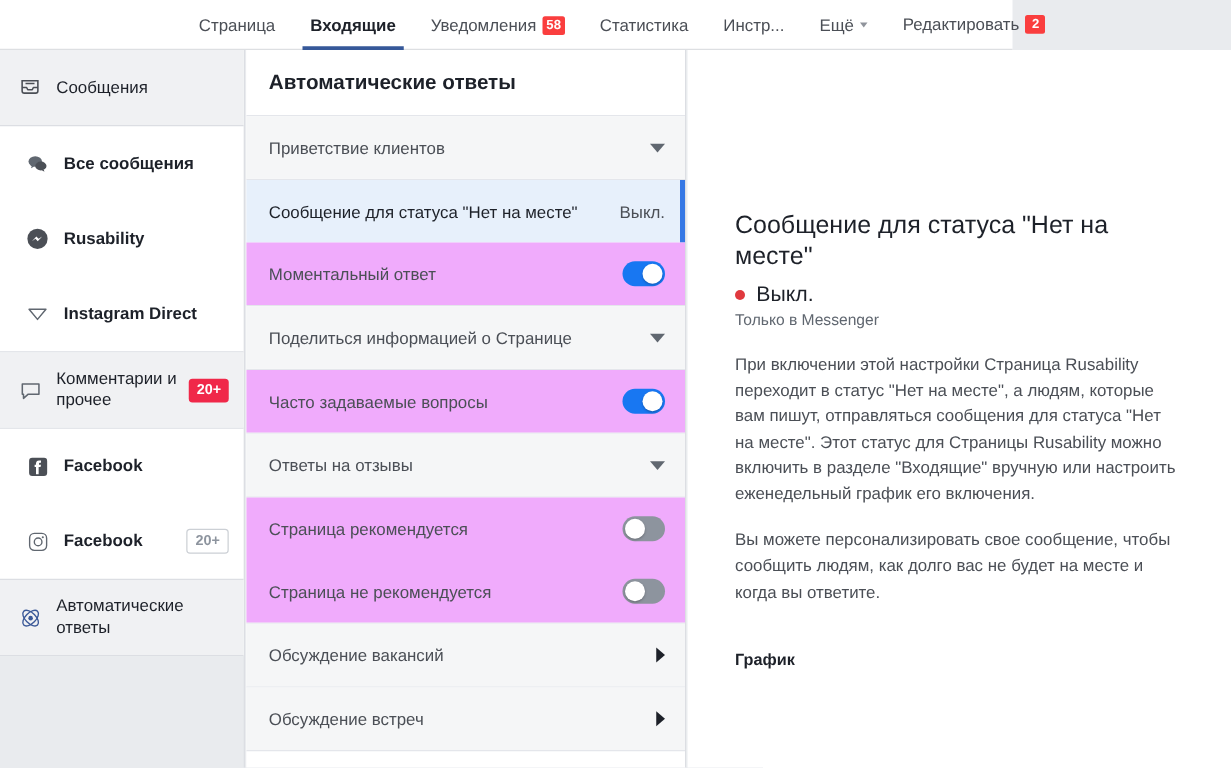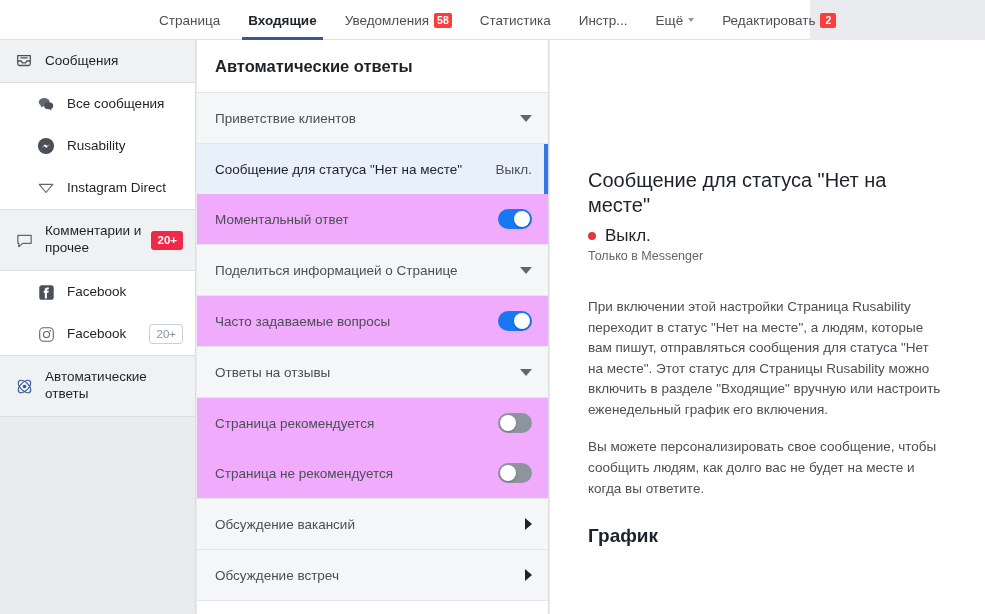--- a/index.html
+++ b/index.html
@@ -13,21 +13,21 @@
 
   
   #topnav {
     position: absolute; top: 0; left: 0;
     width: 810px; height: 40px;
     background: #ffffff;
     border-bottom: 1px solid #dddfe2;
     display: flex; align-items: stretch;
   }
   .nav-left { display: flex; align-items: stretch; margin-left: 145px; }
-  .nav-right { margin-left: auto; display: flex; padding-right: 18px; }
+  .nav-right { margin-left: auto; display: flex; align-items: center; padding-right: 18px; }
   .nav-item {
     display: flex; align-items: center; justify-content: center;
     padding: 0 14px; height: 40px;
     font-size: 13.5px; color: #4b4f56; white-space: nowrap;
     position: relative; cursor: pointer;
   }
   .nav-item.active { color: #1d2129; font-weight: bold; }
   .nav-item.active::after {
     content: ""; position: absolute; left: 8px; right: 8px; bottom: 0;
     height: 3px; background: #365899;
@@ -53,25 +53,25 @@
   #sidebar {
     position: absolute; top: 40px; left: 0;
     width: 196px; height: 574px;
     background: #e9ebee;
     border-right: 1px solid #dcdee3;
     overflow: hidden;
   }
   .side-group { background: #ffffff; }
   .side-item {
     display: flex; align-items: center;
-    height: 42px; padding: 0 12px 0 14px;
+    height: 60px; padding: 0 12px 0 14px;
     font-size: 13.5px; color: #1d2129;
     cursor: pointer; position: relative;
   }
-  .side-item.sub { padding-left: 36px; }
+  .side-item.sub { padding-left: 20px; font-weight: bold; }
   .side-item.shaded { background: #f0f1f3; }
   .side-item.tall { height: 60px; }
   .side-item .ic {
     width: 20px; height: 20px; margin-right: 11px;
     flex: 0 0 20px; display: flex; align-items: center; justify-content: center;
   }
   .side-label { flex: 1 1 auto; line-height: 1.25; }
   .side-sep { height: 1px; background: #dcdee3; }
   .badge-pill {
     display: inline-flex; align-items: center; justify-content: center;
@@ -164,28 +164,28 @@
     margin-bottom: 8px;
   }
   .r-status {
     display: flex; align-items: center;
     font-size: 17px; color: #1d2129; margin-bottom: 3px;
   }
   .r-dot {
     width: 8px; height: 8px; border-radius: 50%;
     background: #e0393e; margin-right: 9px; flex: 0 0 8px;
   }
-  .r-sub { font-size: 12.5px; color: #606770; margin-bottom: 34px; }
+  .r-sub { font-size: 12.5px; color: #606770; margin-bottom: 19px; }
   .r-para {
     font-size: 13.5px; color: #4b4f56;
     line-height: 1.52; margin-bottom: 17px;
   }
   .r-h2 {
-    font-size: 19px; font-weight: bold; color: #1d2129;
-    margin-top: 26px; margin-bottom: 12px;
+    font-size: 13px; font-weight: bold; color: #1d2129;
+    margin-top: 36px; margin-bottom: 12px;
   }
 </style>
 </head>
 <body>
 
 <div id="topnav">
   <div class="nav-left">
 
     <div class="nav-item">
       <span>Страница</span>

